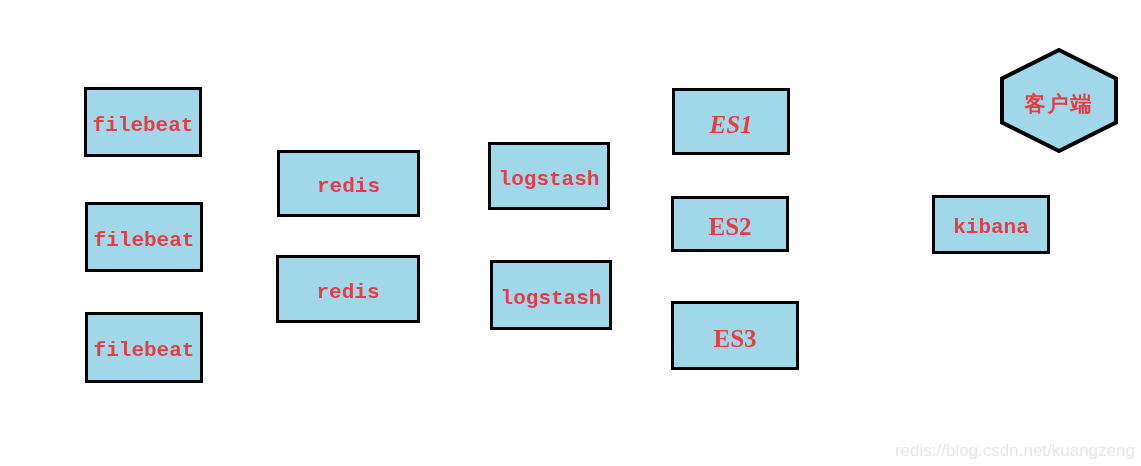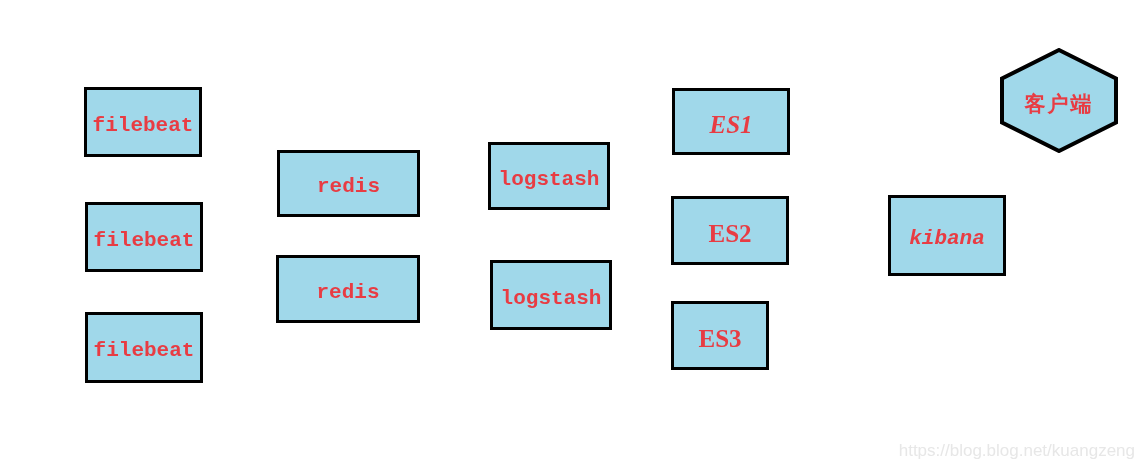--- a/index.html
+++ b/index.html
@@ -99,34 +99,34 @@
   </div>
 
   <div class="node rect font-mono" style="left: 490px; top: 260px; width: 122px; height: 70px;">
     <span class="label">logstash</span>
   </div>
 
   <div class="node rect font-serif" style="left: 672px; top: 88px; width: 118px; height: 67px; font-style: italic;">
     <span class="label">ES1</span>
   </div>
 
-  <div class="node rect font-serif" style="left: 671px; top: 196px; width: 118px; height: 69px;">
+  <div class="node rect font-serif" style="left: 671px; top: 196px; width: 118px; height: 56px;">
     <span class="label">ES2</span>
   </div>
 
-  <div class="node rect font-serif" style="left: 671px; top: 301px; width: 98px; height: 69px;">
+  <div class="node rect font-serif" style="left: 671px; top: 301px; width: 128px; height: 69px;">
     <span class="label">ES3</span>
   </div>
 
-  <div class="node rect font-mono" style="left: 888px; top: 195px; width: 118px; height: 81px; font-style: italic;">
+  <div class="node rect font-mono" style="left: 932px; top: 195px; width: 118px; height: 59px;">
     <span class="label">kibana</span>
   </div>
 
   <div class="node hexagon font-cjk" style="left: 1000px; top: 48px; width: 118px; height: 105px;">
     <svg viewBox="0 0 118 105" preserveAspectRatio="none" aria-hidden="true">
       <polygon class="hex-poly" points="59,2 116,30.5 116,74.5 59,103 2,74.5 2,30.5" fill="#a0d8ea" stroke="#000000" stroke-width="4" stroke-linejoin="miter"></polygon>
     </svg>
     <span class="label">客户端</span>
   </div>
 
-  <div class="watermark">https://blog.blog.net/kuangzeng</div>
+  <div class="watermark">redis://blog.csdn.net/kuangzeng</div>
 
 </div>
 
 </body></html>

